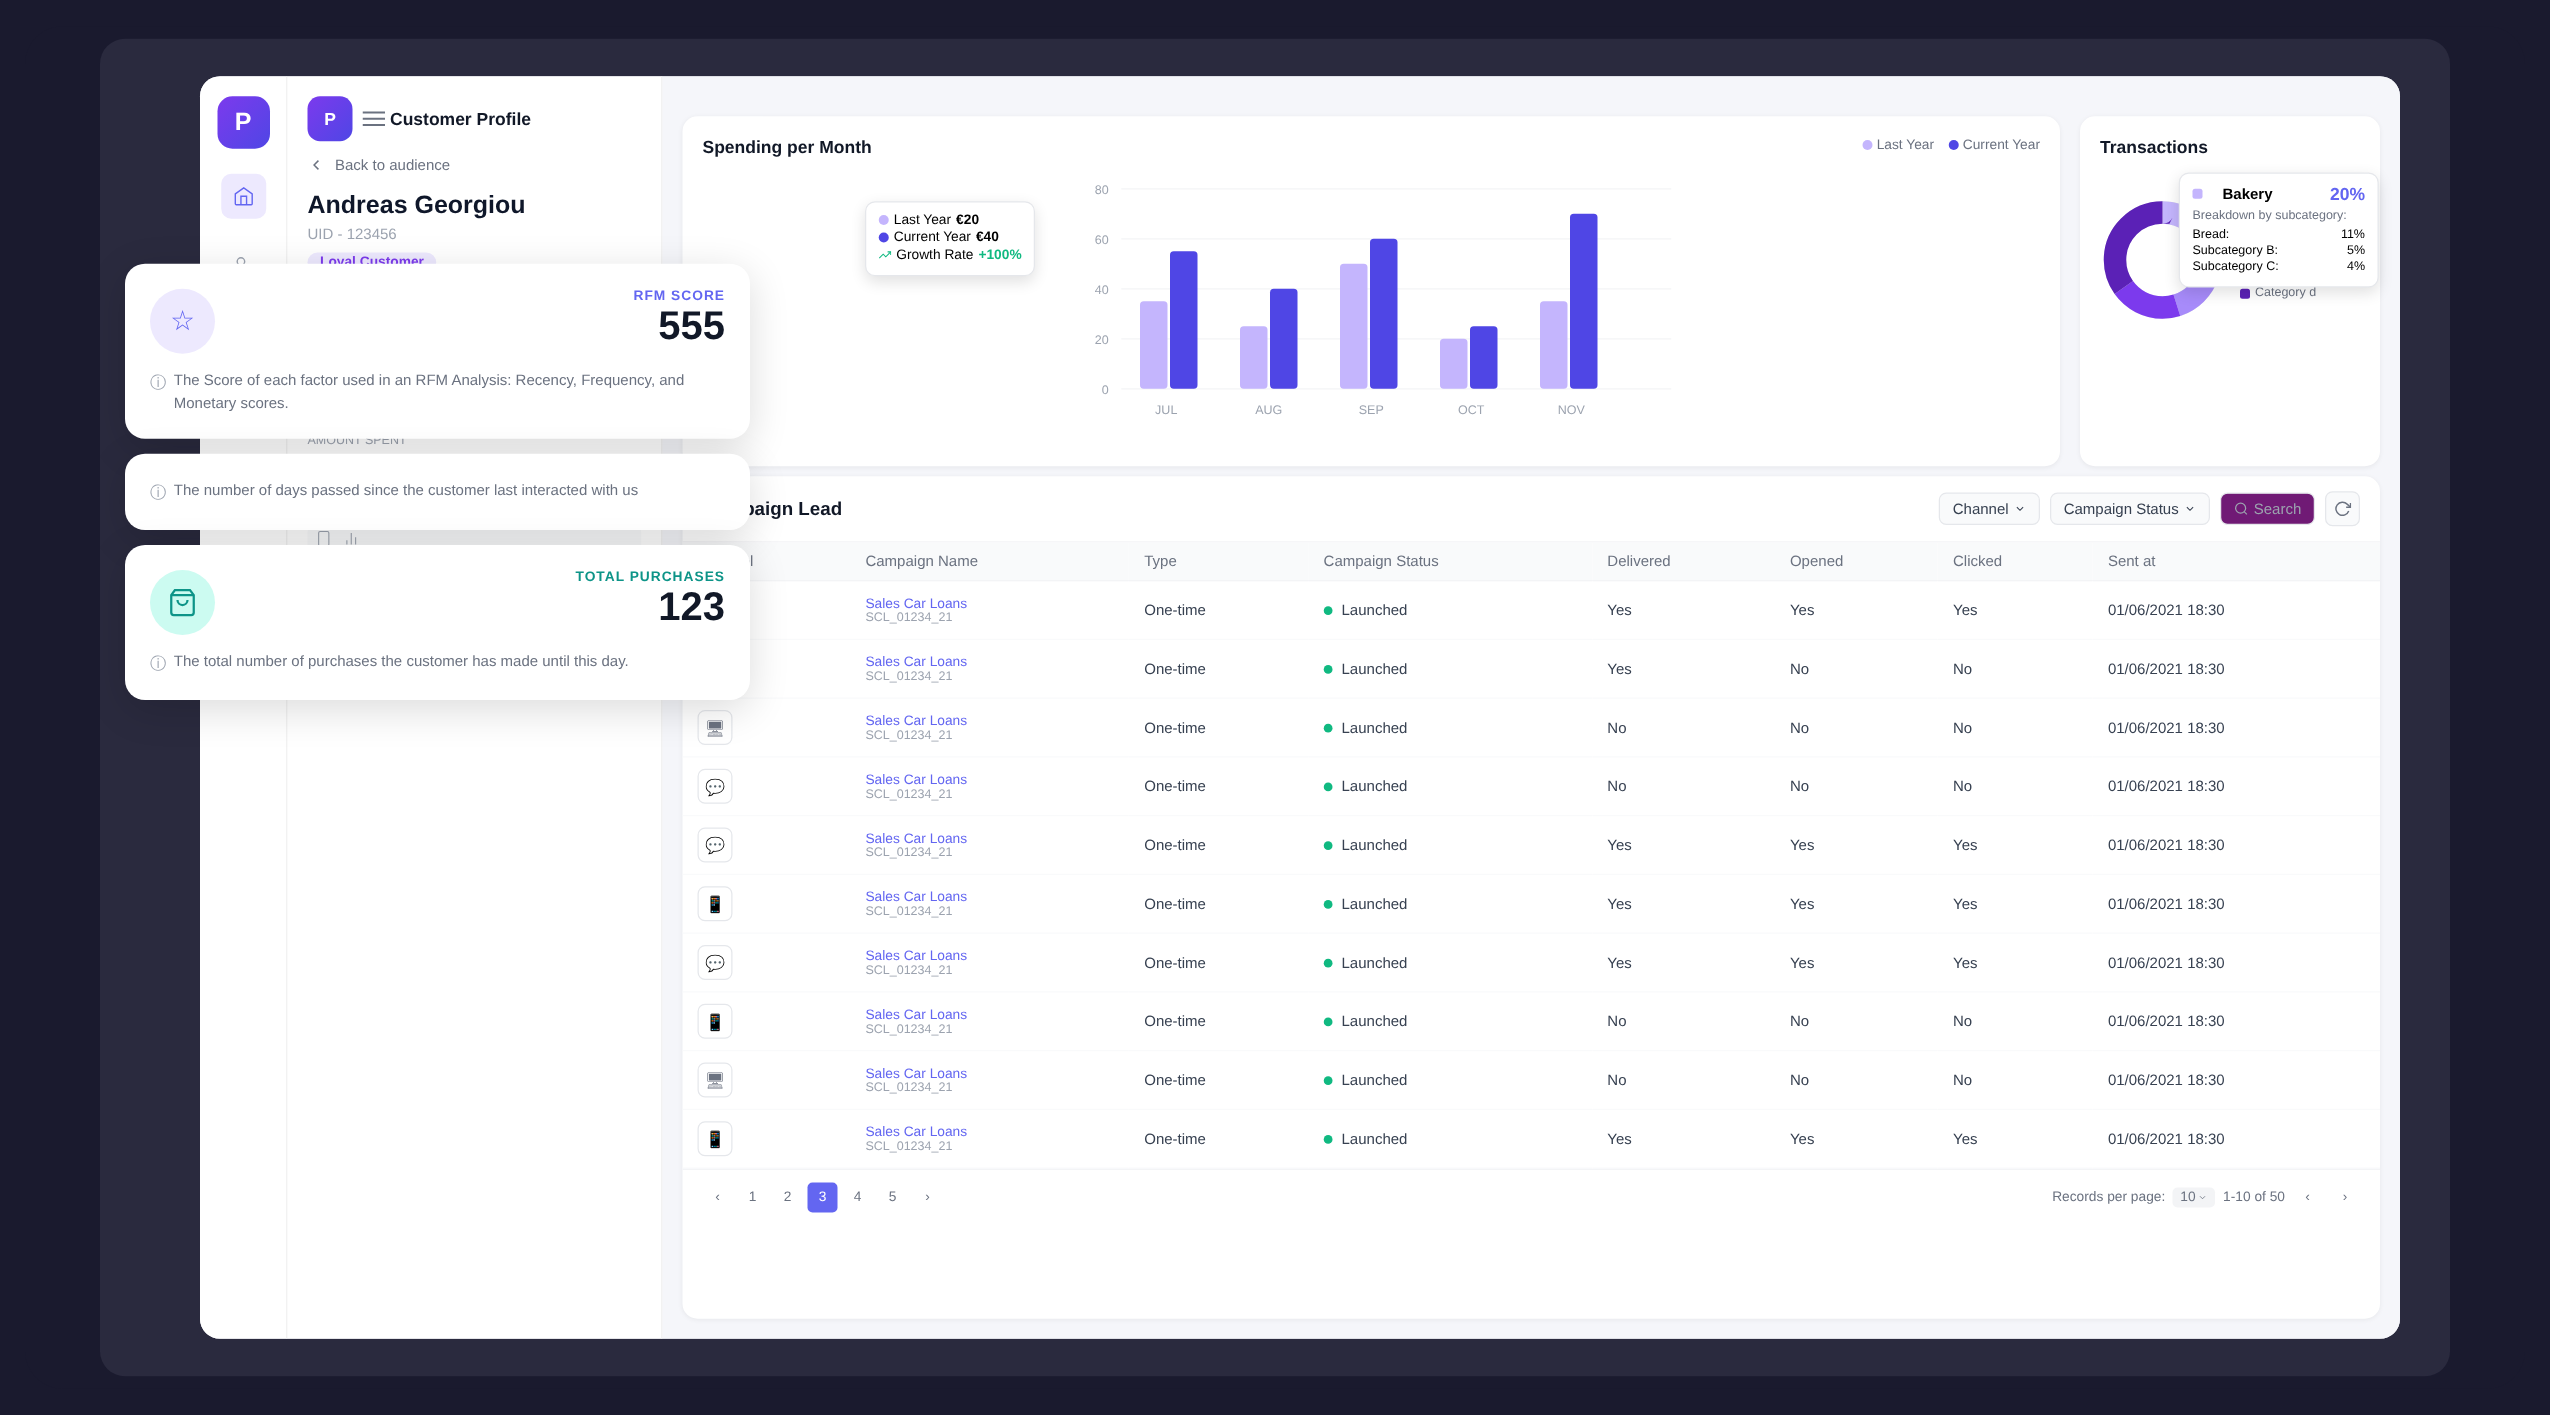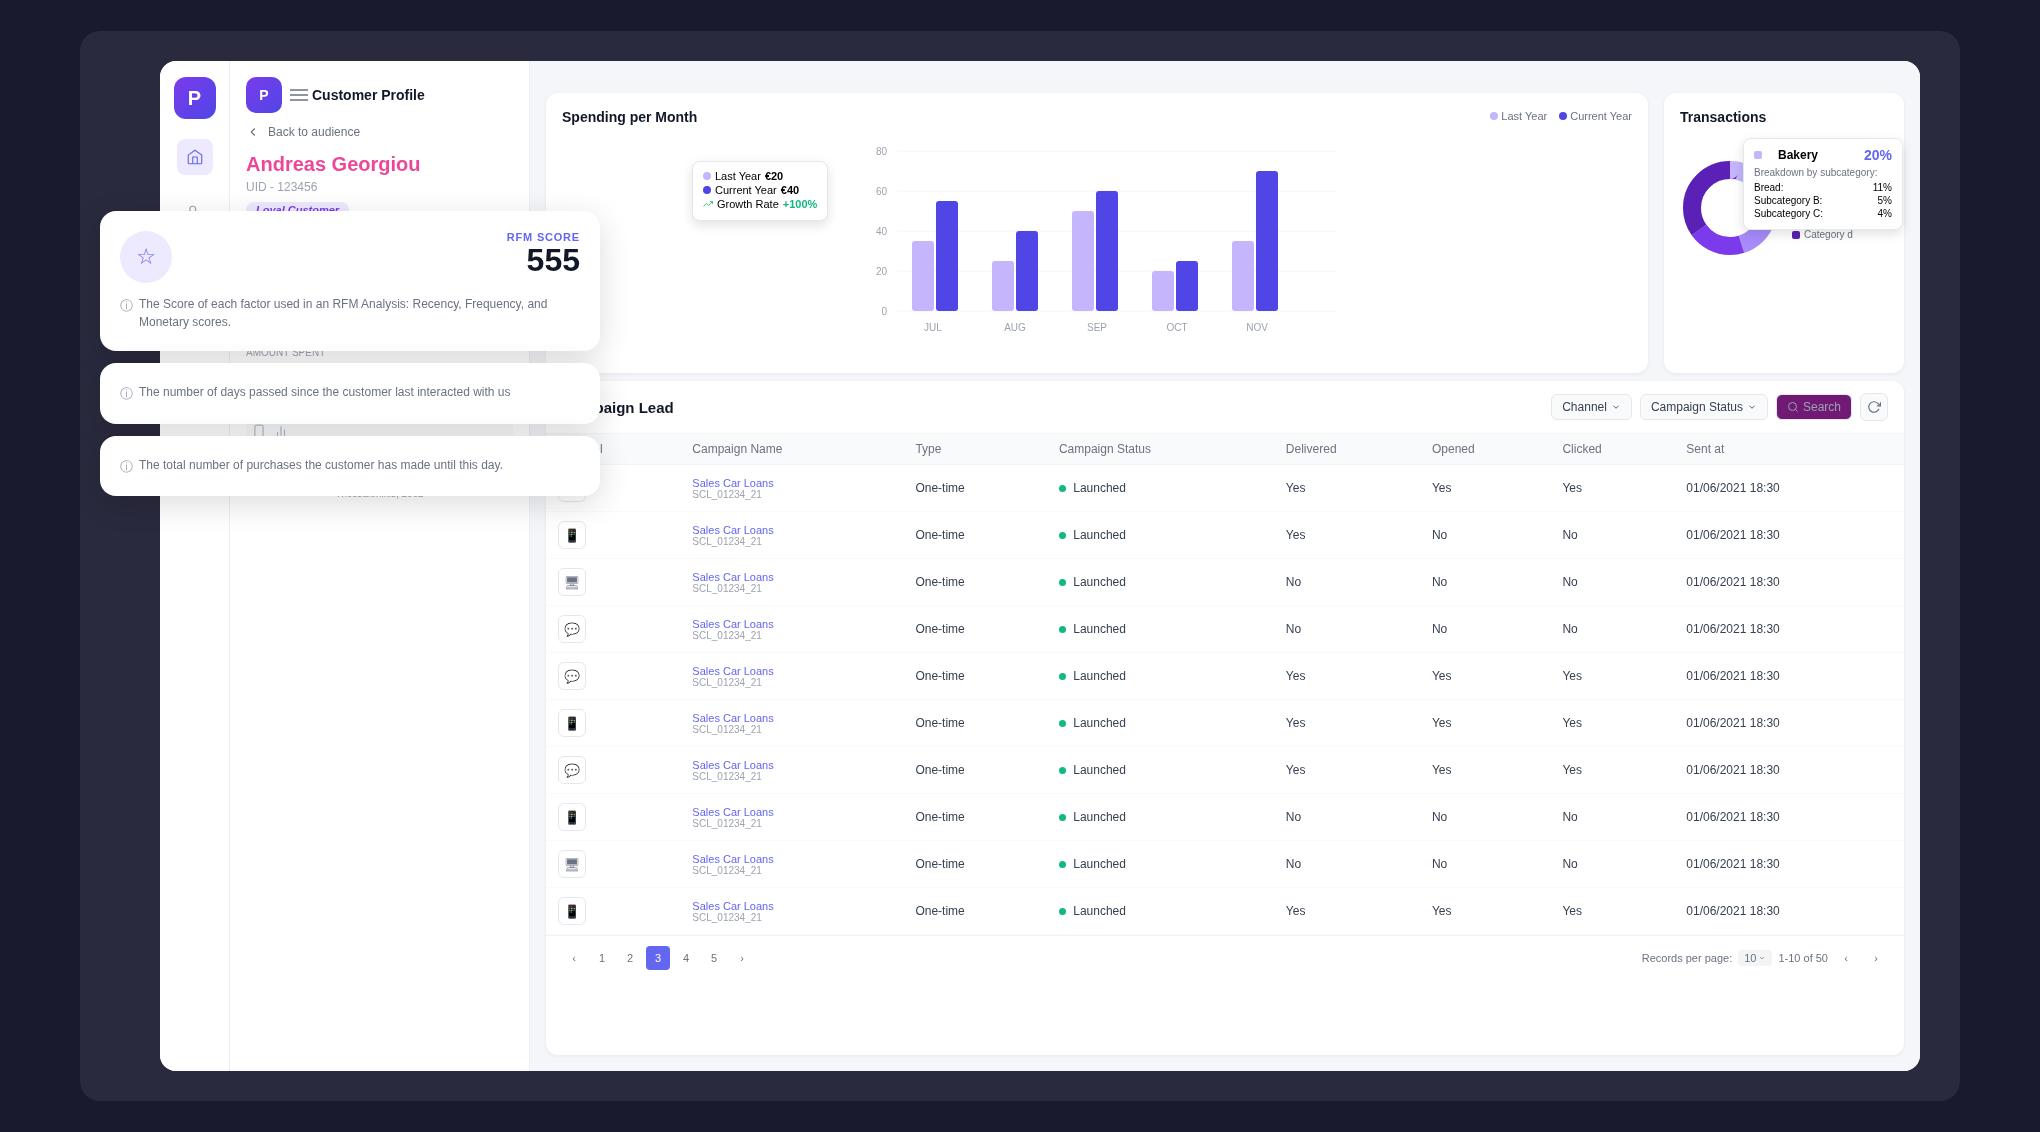--- a/index.html
+++ b/index.html
@@ -79,35 +79,35 @@
       overflow-y: auto;
       font-size: 13px;
     }
 
     .profile-header {
       display: flex; align-items: center; gap: 8px;
       color: #6b7280; font-size: 12px; margin-bottom: 14px;
       cursor: pointer;
     }
 
-    .profile-name { font-size: 20px; font-weight: 700; color: #ec4899; margin-bottom: 4px; }
+    .profile-name { font-size: 20px; font-weight: 700; color: #0f172a; margin-bottom: 4px; }
     .profile-uid { color: #9ca3af; font-size: 12px; margin-bottom: 8px; }
 
     .badge {
       display: inline-block;
       padding: 2px 10px;
       border-radius: 12px;
       font-size: 11px;
       font-weight: 600;
     }
     .badge-loyal { background: #ede9fe; color: #7c3aed; }
     .badge-tag { background: #e0f2fe; color: #0284c7; }
     .badge-student { background: #fef3c7; color: #d97706; }
 
-    .tags-row { display: flex; gap: 6px; flex-wrap: wrap; margin-bottom: 12px; font-style: italic; }
+    .tags-row { display: flex; gap: 6px; flex-wrap: wrap; margin-bottom: 12px; }
 
     .profile-tabs {
       display: flex; gap: 8px; margin-bottom: 12px;
       border-bottom: 1px solid #e5e7eb; padding-bottom: 8px;
     }
     .profile-tab { font-size: 12px; color: #6b7280; cursor: pointer; padding: 2px 6px; }
     .profile-tab.active { color: #6366f1; border-bottom: 2px solid #6366f1; }
 
     
     .right-panel {
@@ -882,20 +882,33 @@
       </div>
 
       <div class="float-card">
         <div class="card-desc">
           <span class="info-icon">ⓘ</span>
           <span>The number of days passed since the customer last interacted with us</span>
         </div>
       </div>
 
       <div class="float-card">
+        <div class="float-card-header">
+          <div class="card-icon-circle tp-icon-bg">
+            <svg width="24" height="24" viewBox="0 0 24 24" fill="none" stroke="#0d9488" stroke-width="1.8">
+                <path d="M6 2L3 6v14a2 2 0 002 2h14a2 2 0 002-2V6l-3-4z"></path>
+                <line x1="3" y1="6" x2="21" y2="6"></line>
+                <path d="M16 10a4 4 0 01-8 0"></path>
+              </svg>
+          </div>
+          <div>
+            <div class="card-metric-label tp-label-color">TOTAL PURCHASES</div>
+            <div class="card-metric-value">123</div>
+          </div>
+        </div>
         <div class="card-desc">
           <span class="info-icon">ⓘ</span>
           <span>The total number of purchases the customer has made until this day.</span>
         </div>
       </div>
 
     </div>
   </div>
 </div>
 

